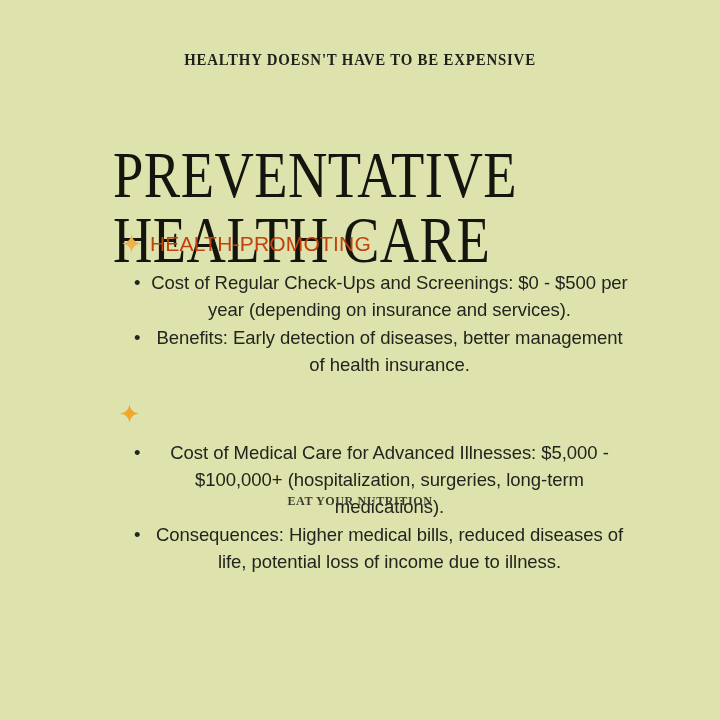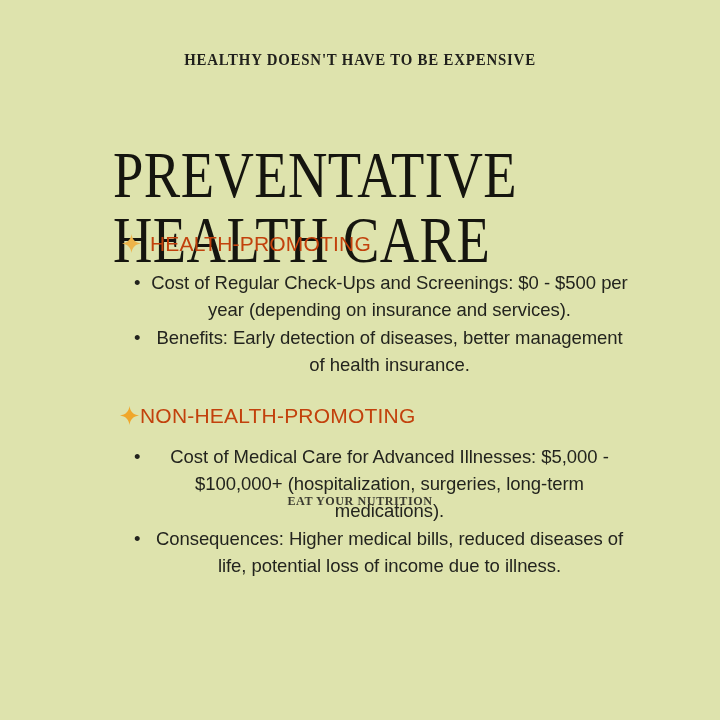--- a/index.html
+++ b/index.html
@@ -175,21 +175,20 @@
       </ul>
     </div>
 
     <div class="section section-2">
       <div class="section-header tight">
         <span class="sparkle nogap">
           <svg width="19" height="19" viewBox="0 0 24 24" aria-hidden="true">
             <path d="M12 0 C12.9 7.1 16.9 11.1 24 12 C16.9 12.9 12.9 16.9 12 24 C11.1 16.9 7.1 12.9 0 12 C7.1 11.1 11.1 7.1 12 0 Z" fill="#f0a72b"></path>
           </svg>
         </span>
-        <span class="section-title">NON-HEALTH-PROMOTING</span>
       </div>
       <ul class="bullets">
         <li>Cost of Medical Care for Advanced Illnesses: $5,000 - $100,000+ (hospitalization, surgeries, long-term medications).</li>
         <li>Consequences: Higher medical bills, reduced diseases of life, potential loss of income due to illness.</li>
       </ul>
     </div>
 
   </div>
 
   <div class="footer">EAT YOUR NUTRITION</div>

